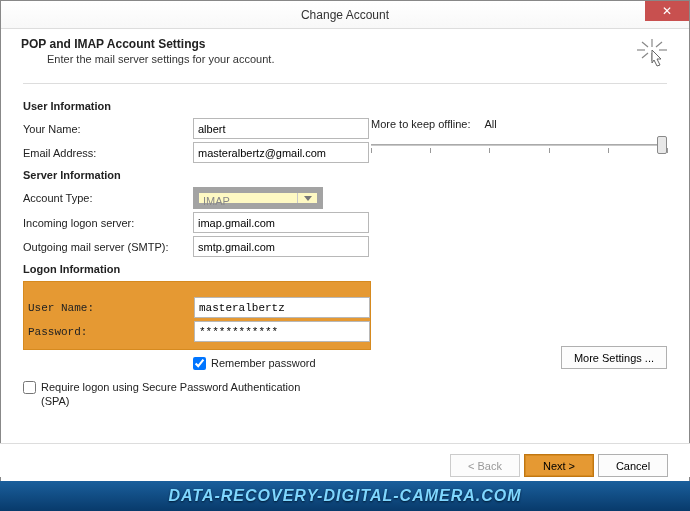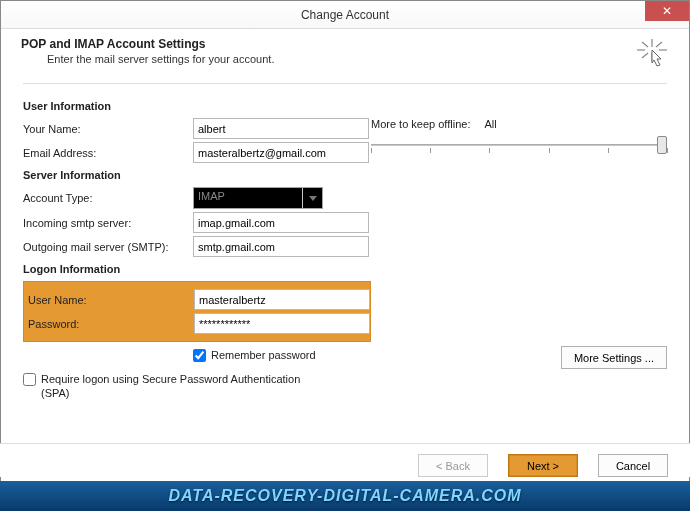--- a/index.html
+++ b/index.html
@@ -94,41 +94,42 @@
     height: 21px;
     border: 1px solid #b8b8b8;
     padding: 1px 4px;
     width: 176px;
     background: #fff;
   }
   .field-select-wrap {
     display: flex;
     width: 130px;
     height: 22px;
-    border: 1px solid #a3a3a3;
-    background: #000000;
+    border: 6px solid #a3a3a3;
+    background: #fef9c3;
   }
   .field-select {
     flex: 1;
     font-size: 11px;
     padding: 2px 4px;
     color: #888;
   }
   .field-select-btn {
     width: 20px;
     display: flex;
     align-items: center;
     justify-content: center;
     border-left: 1px solid #c8c8c8;
   }
   .logon-box {
     background: #e59933;
     border: 1px solid #d68a1f;
-    padding: 4px 0 4px 0;
+    padding: 12px 0 4px 0;
     margin-top: 4px;
+    font-family: Liberation Mono, monospace;
   }
   .logon-box .field-row { padding-left: 4px; }
   .logon-box .field-label { width: 166px; font-weight: normal; }
   .checkbox-row {
     display: flex;
     align-items: flex-start;
     font-size: 11px;
     color: #222;
     margin: 6px 0 2px 0;
   }
@@ -203,21 +204,21 @@
   }
   .footer {
     position: absolute;
     left: 0;
     right: 0;
     bottom: 34px;
     border-top: 1px solid #ddd;
     padding: 10px 22px 0 22px;
     display: flex;
     justify-content: flex-end;
-    gap: 20px;
+    gap: 4px;
     background: #fff;
   }
   .banner {
     position: absolute;
     left: 0;
     right: 0;
     bottom: 0;
     height: 30px;
     background: linear-gradient(#1a5f9c, #083a6b);
     color: #7fd7ff;
@@ -286,21 +287,21 @@
         <span class="field-select">IMAP</span>
         <span class="field-select-btn">
           <svg width="8" height="5">
               <path d="M0 0 L8 0 L4 5 Z" fill="#777"></path>
             </svg>
         </span>
       </div>
     </div>
 
     <div class="field-row">
-      <span class="field-label">Incoming smtp server:</span>
+      <span class="field-label">Incoming logon server:</span>
       <input class="field-input" value="imap.gmail.com" style="">
     </div>
 
     <div class="field-row">
       <span class="field-label">Outgoing mail server (SMTP):</span>
       <input class="field-input" value="smtp.gmail.com" style="">
     </div>
 
     <div class="section-title">Logon Information</div>
 

